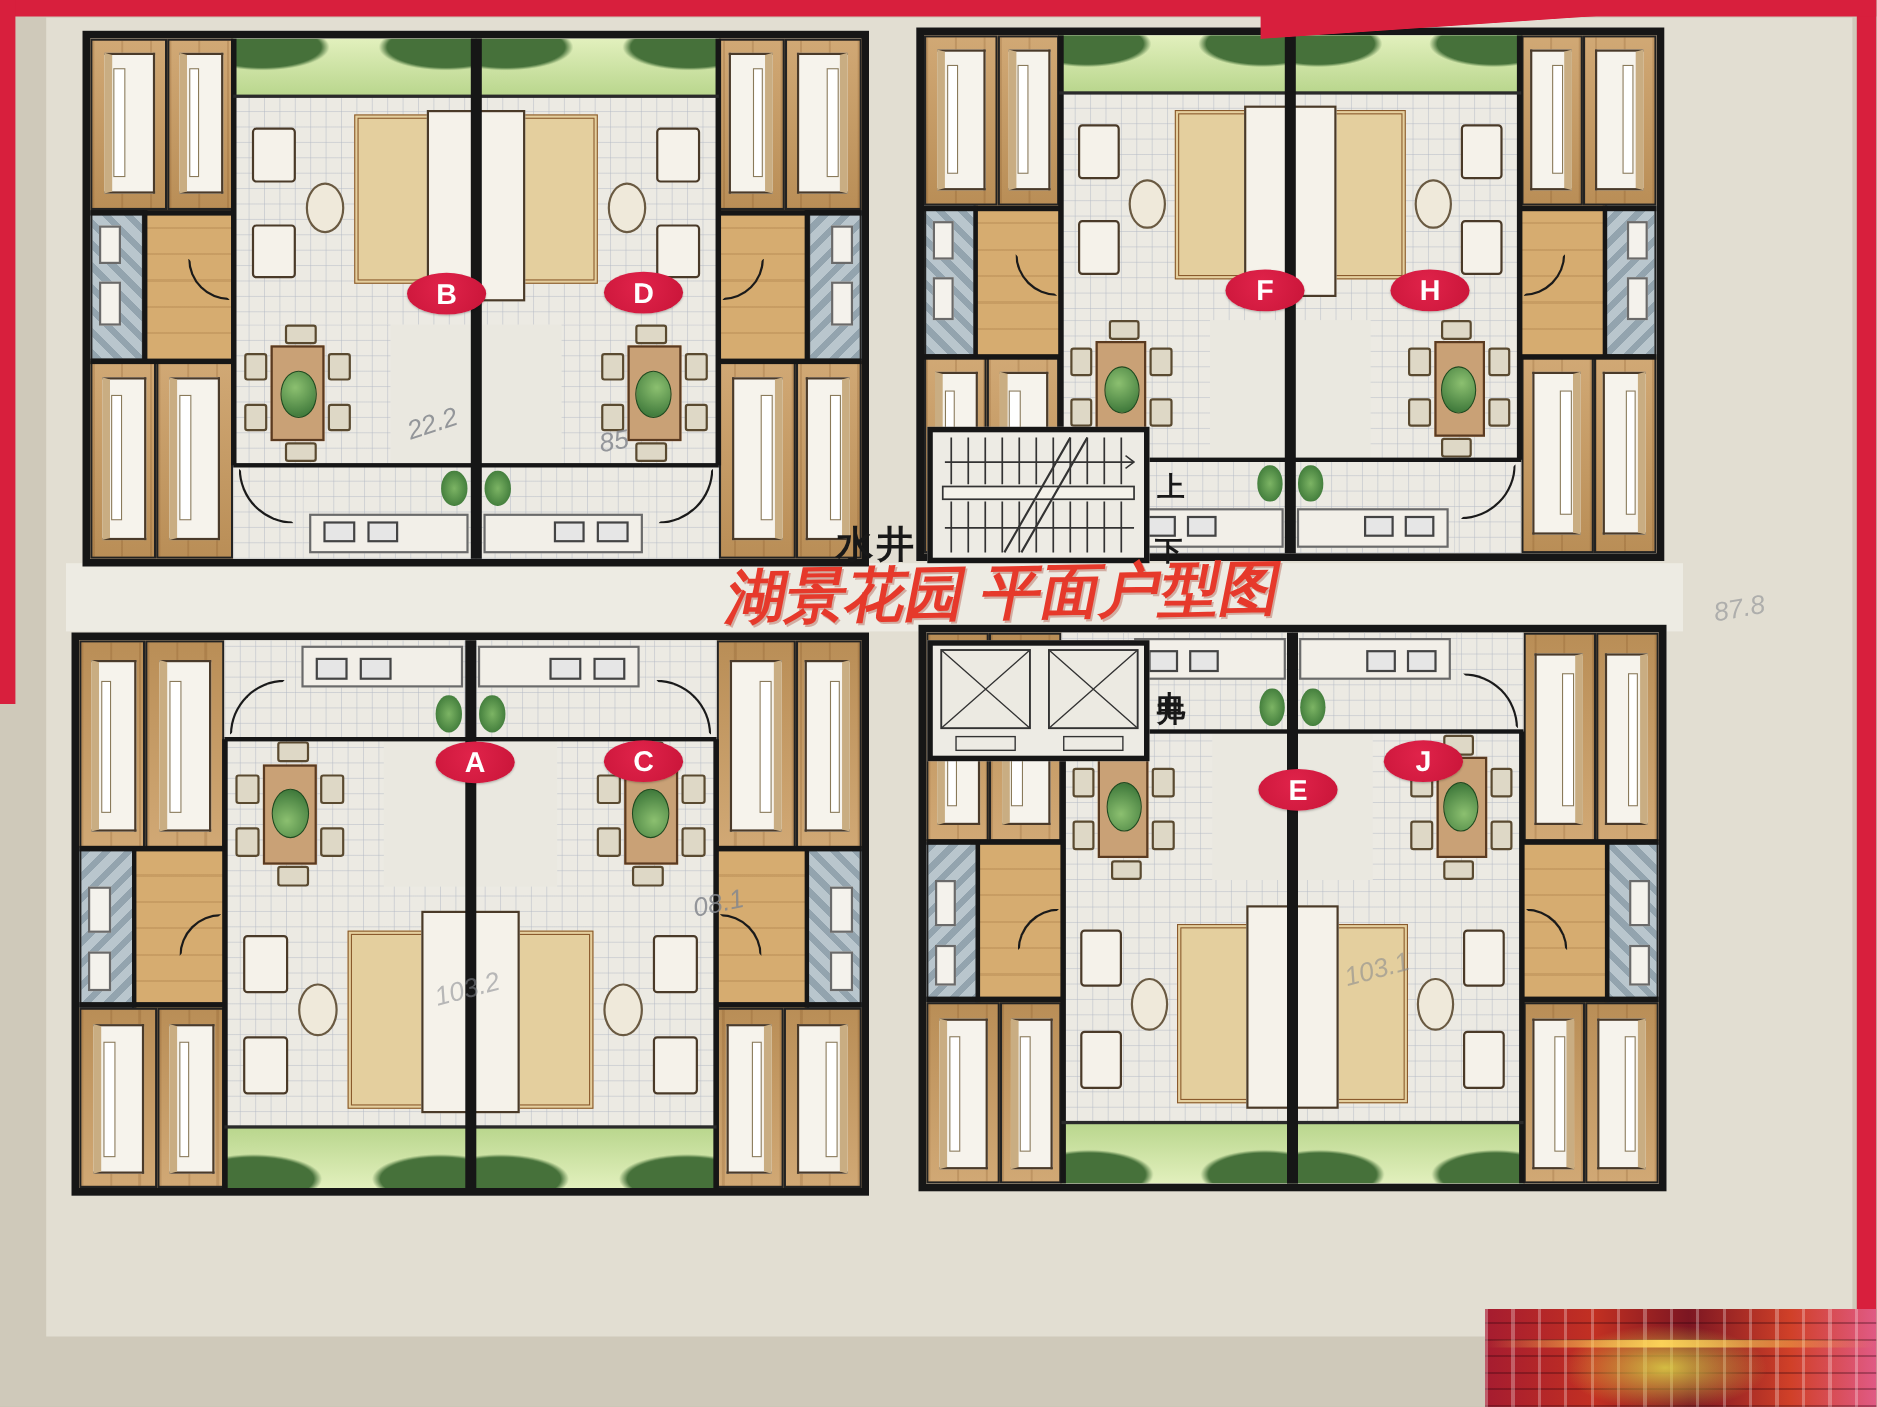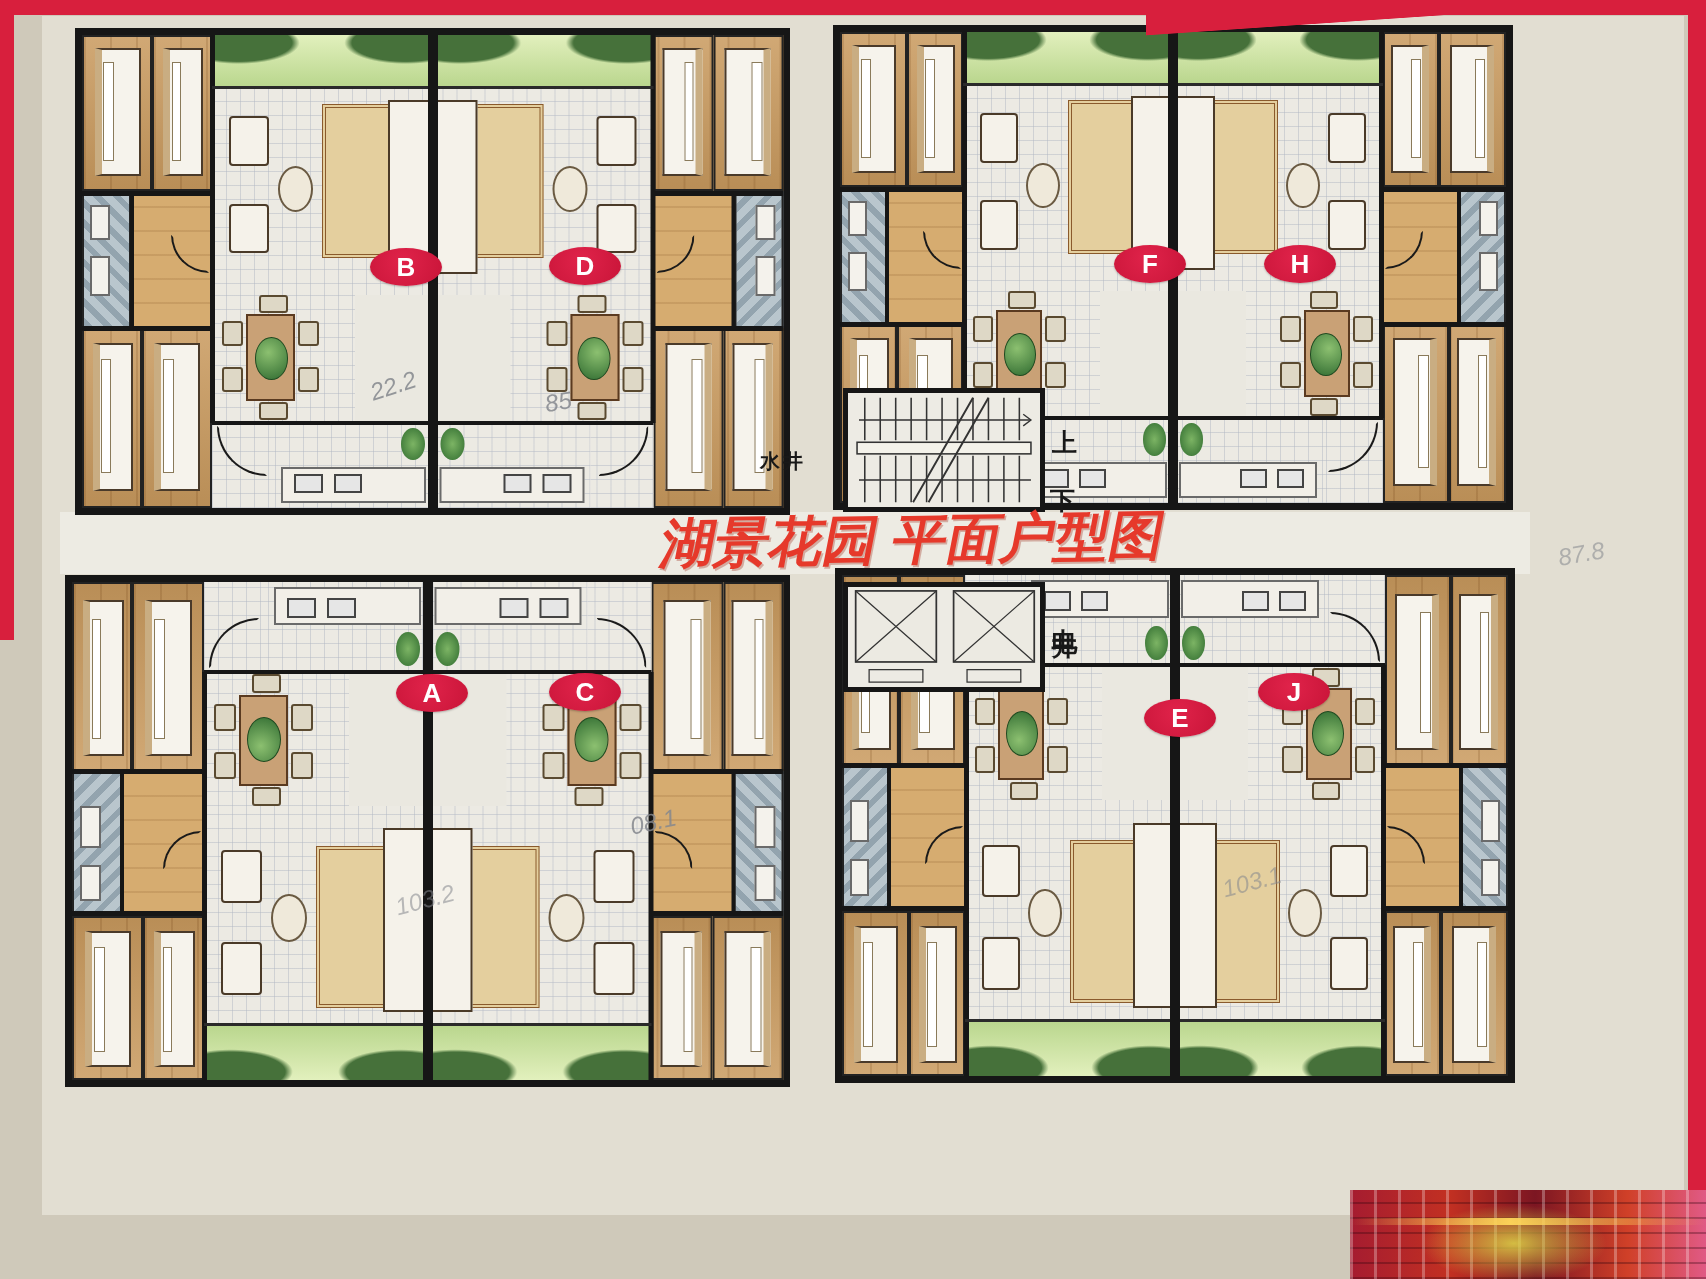--- a/index.html
+++ b/index.html
@@ -103,21 +103,21 @@
   .arc-entry{left:8%;top:4%;width:50px;height:50px;}
 
   
   .core-box{position:absolute;background:#edebe4;border:5px solid #161616;box-sizing:border-box;z-index:3;}
   #stair-core{left:843px;top:388px;width:202px;height:124px;}
   #elev-core{left:843px;top:582px;width:202px;height:110px;}
   .core-box svg{display:block;width:100%;height:100%;}
 
   
   .cn-label{position:absolute;color:#181818;font-weight:bold;z-index:5;}
-  #water-label{left:760px;top:448px;font-size:20px;letter-spacing:3px;}
+  #water-label{left:760px;top:472px;font-size:34px;letter-spacing:3px;}
   #elec-label{left:1048px;top:608px;font-size:26px;writing-mode:vertical-rl;letter-spacing:4px;}
   #up-label{left:1052px;top:426px;font-size:25px;}
   #down-label{left:1050px;top:484px;font-size:25px;}
 
   #title{position:absolute;left:598px;top:506px;width:630px;height:66px;z-index:7;
     color:#e6392b;font-size:54px;font-weight:900;line-height:66px;text-align:center;white-space:nowrap;
     transform:skewX(-12deg) rotate(-1deg);text-shadow:2px 2px 0 rgba(150,25,10,.3);}
 
   .badge{position:absolute;width:72px;height:38px;border-radius:50%;z-index:5;
     background:radial-gradient(circle at 45% 35%, #e0234a, #c81438);

